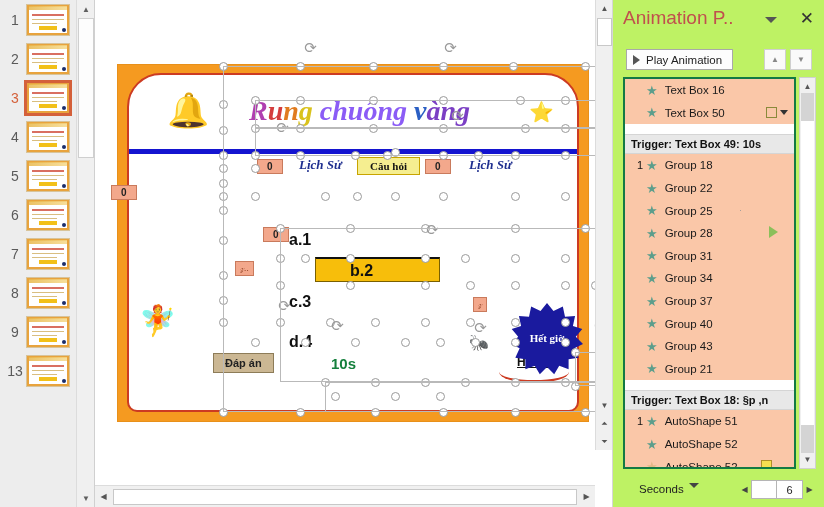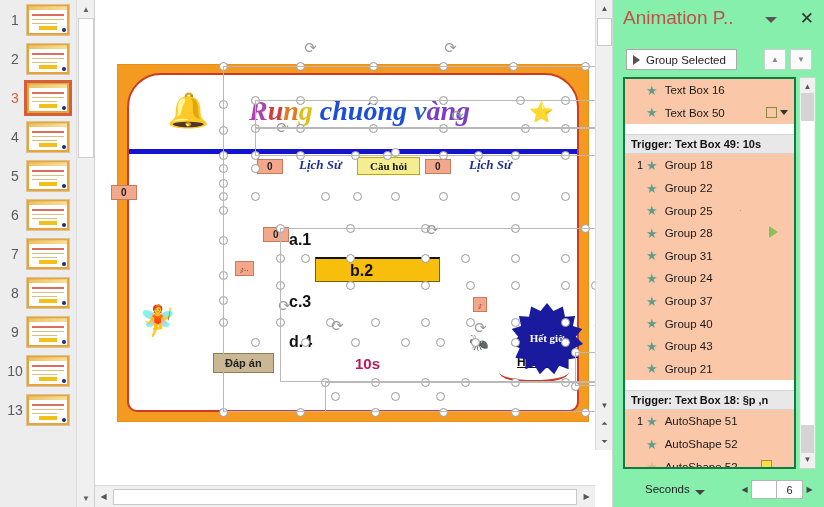--- a/index.html
+++ b/index.html
@@ -76,21 +76,21 @@
   }
   .slide-title {
     position:absolute; left:120px; top:20px; font-size:28px;
     font-weight:bold; font-style:italic; white-space:nowrap;
     font-family:"Liberation Serif", serif;
   }
   .slide-title span:nth-child(1){color:#b03fb0;}
   .slide-title span:nth-child(2){color:#d43d3d;}
   .slide-title span:nth-child(3){color:#e07b1f;}
   .slide-title span:nth-child(4){color:#d9c21c;}
-  .slide-title span:nth-child(5){color:#1d4ed8;}
+  .slide-title span:nth-child(5){color:#8b5cf6;}
   .slide-title span:nth-child(6){color:#2b5fc4;}
   .slide-title span:nth-child(7){color:#7b3fc4;}
   .slide-star { position:absolute; left:400px; top:25px; font-size:20px; color:#f2d330; }
   .blue-bar {
     position:absolute; left:0px; right:0px; top:74px; height:5px; background:#1414d0;
   }
   .hdr-row { position:absolute; top:82px; left:0; right:0; height:22px; }
   .pill-orange {
     position:absolute; background:#f3a88c; border:1px solid #c97a5c;
     color:#222; font-size:10px; padding:1px 9px; font-weight:bold;
@@ -120,22 +120,22 @@
     position:absolute; background:#f3a88c; border:1px solid #c97a5c;
     font-size:9px; padding:1px 4px; font-style:italic; color:#8a3c1e;
   }
   .fairy { position:absolute; left:10px; top:228px; font-size:30px; }
   .dap-an {
     position:absolute; left:84px; top:278px; background:#cbb793;
     border:1px solid #8d7c58; font-size:11px; font-weight:bold;
     padding:3px 11px; color:#222;
   }
   .ten-s {
-    position:absolute; left:226px; top:280px; font-weight:bold; font-size:15px;
-    color:#be185d;
+    position:absolute; left:202px; top:280px; font-weight:bold; font-size:15px;
+    color:#15803d;
   }
   .home-lbl {
     position:absolute; left:388px; top:280px; font-weight:bold; font-size:12px;
     color:#111; text-decoration:underline;
   }
   .red-swoosh {
     position:absolute; left:370px; top:286px; width:70px; height:22px;
     border-bottom:3px solid #cc3b22; border-radius:0 0 50% 50%;
   }
   .ant { position:absolute; left:340px; top:258px; font-size:16px; color:#c0651f; }
@@ -171,21 +171,21 @@
   }
   .ed-hsb .ht { position:absolute; left:18px; right:18px; top:3px; height:16px;
     background:#fff; border:1px solid #c8c8c8; }
   .arrow-btn {
     position:absolute; width:17px; height:17px; display:flex;
     align-items:center; justify-content:center; font-size:8px; color:#555;
   }
 
   
   .anim-pane {
-    width:212px; background:#86efac; position:relative;
+    width:212px; background:#bef264; position:relative;
     border-left:1px solid #d6d6d6;
   }
   .anim-title {
     position:absolute; left:10px; top:7px; font-size:19px; color:#C0504D;
     font-family:"Liberation Sans", sans-serif; white-space:nowrap;
   }
   .anim-caret {
     position:absolute; left:152px; top:17px; width:0;height:0;
     border-left:6px solid transparent; border-right:6px solid transparent;
     border-top:6px solid #555;
@@ -251,21 +251,21 @@
     background:#d4d4d4; }
   .anim-sb .ab { position:absolute; left:1px; bottom:15px; width:13px; height:28px;
     background:#d4d4d4; }
   .anim-sb .track { position:absolute; left:1px; top:43px; bottom:43px; width:13px;
     background:#fff; }
 
   .anim-footer {
     position:absolute; left:10px; bottom:6px; right:6px; height:24px;
     display:flex; align-items:center; font-size:11.5px; color:#222;
   }
-  .sec-lbl { display:flex; align-items:flex-end; gap:5px; margin-left:22px; }
+  .sec-lbl { display:flex; align-items:flex-start; gap:5px; margin-left:16px; }
   .sec-caret { width:0;height:0;border-left:5px solid transparent;
     border-right:5px solid transparent;border-top:5px solid #444; }
   .zoom-ctl { position:absolute; right:2px; bottom:2px; display:flex;
     align-items:center; gap:0px; }
   .zc-arrow { width:13px; text-align:center; font-size:8px; color:#444; }
   .zc-cell { width:26px; height:19px; border:1px solid #b5b5b5; background:#fff;
     font-size:11px; display:flex; align-items:center; justify-content:center; }
   .zc-cell.mid { border-left:none; }
 </style>
 </head>
@@ -366,32 +366,20 @@
             <div class="tb-top"></div>
             <div class="tb-red" style="top:9px"></div>
             <div class="tb-line" style="top:14px"></div>
             <div class="tb-line" style="top:18px;right:12px"></div>
             <div class="tb-yel" style="left:12px;top:21px;width:18px"></div>
             <div class="tb-dot" style="right:3px;bottom:3px"></div>
           </div>
         </div>
         <div class="thumb-row">
           <div class="thumb-num">9</div>
-          <div class="thumb-img">
-            <div class="tb-border"></div>
-            <div class="tb-top"></div>
-            <div class="tb-red" style="top:9px"></div>
-            <div class="tb-line" style="top:14px"></div>
-            <div class="tb-line" style="top:18px;right:12px"></div>
-            <div class="tb-yel" style="left:12px;top:21px;width:18px"></div>
-            <div class="tb-dot" style="right:3px;bottom:3px"></div>
-          </div>
-        </div>
-        <div class="thumb-row">
-          <div class="thumb-num">10</div>
           <div class="thumb-img">
             <div class="tb-border"></div>
             <div class="tb-top"></div>
             <div class="tb-red" style="top:9px"></div>
             <div class="tb-line" style="top:14px"></div>
             <div class="tb-line" style="top:18px;right:12px"></div>
             <div class="tb-yel" style="left:12px;top:21px;width:18px"></div>
             <div class="tb-dot" style="right:3px;bottom:3px"></div>
           </div>
         </div>
@@ -599,21 +587,21 @@
     </div>
   </div>
 
   <div class="anim-pane">
     <div class="anim-title">Animation P..</div>
     <div class="anim-caret"></div>
     <div class="anim-close">✕</div>
 
     <div class="play-btn">
       <span class="play-tri"></span>
-      <span>Group Selected</span>
+      <span>Play Animation</span>
     </div>
     <div class="ord-btn ord-up">▲</div>
     <div class="ord-btn ord-down">▼</div>
 
     <div class="anim-listbox" id="animList">
         <div class="anim-row grp">
           <span class="ord-blank"></span>
           <span class="star-ic">★</span>
           <span>Text Box 16</span>
         </div>
@@ -651,21 +639,21 @@
           <span class="green-tri"></span>
         </div>
         <div class="anim-row grp">
           <span class="ord-blank"></span>
           <span class="star-ic">★</span>
           <span>Group 31</span>
         </div>
         <div class="anim-row grp">
           <span class="ord-blank"></span>
           <span class="star-ic">★</span>
-          <span>Group 24</span>
+          <span>Group 34</span>
         </div>
         <div class="anim-row grp">
           <span class="ord-blank"></span>
           <span class="star-ic">★</span>
           <span>Group 37</span>
         </div>
         <div class="anim-row grp">
           <span class="ord-blank"></span>
           <span class="star-ic">★</span>
           <span>Group 40</span>

